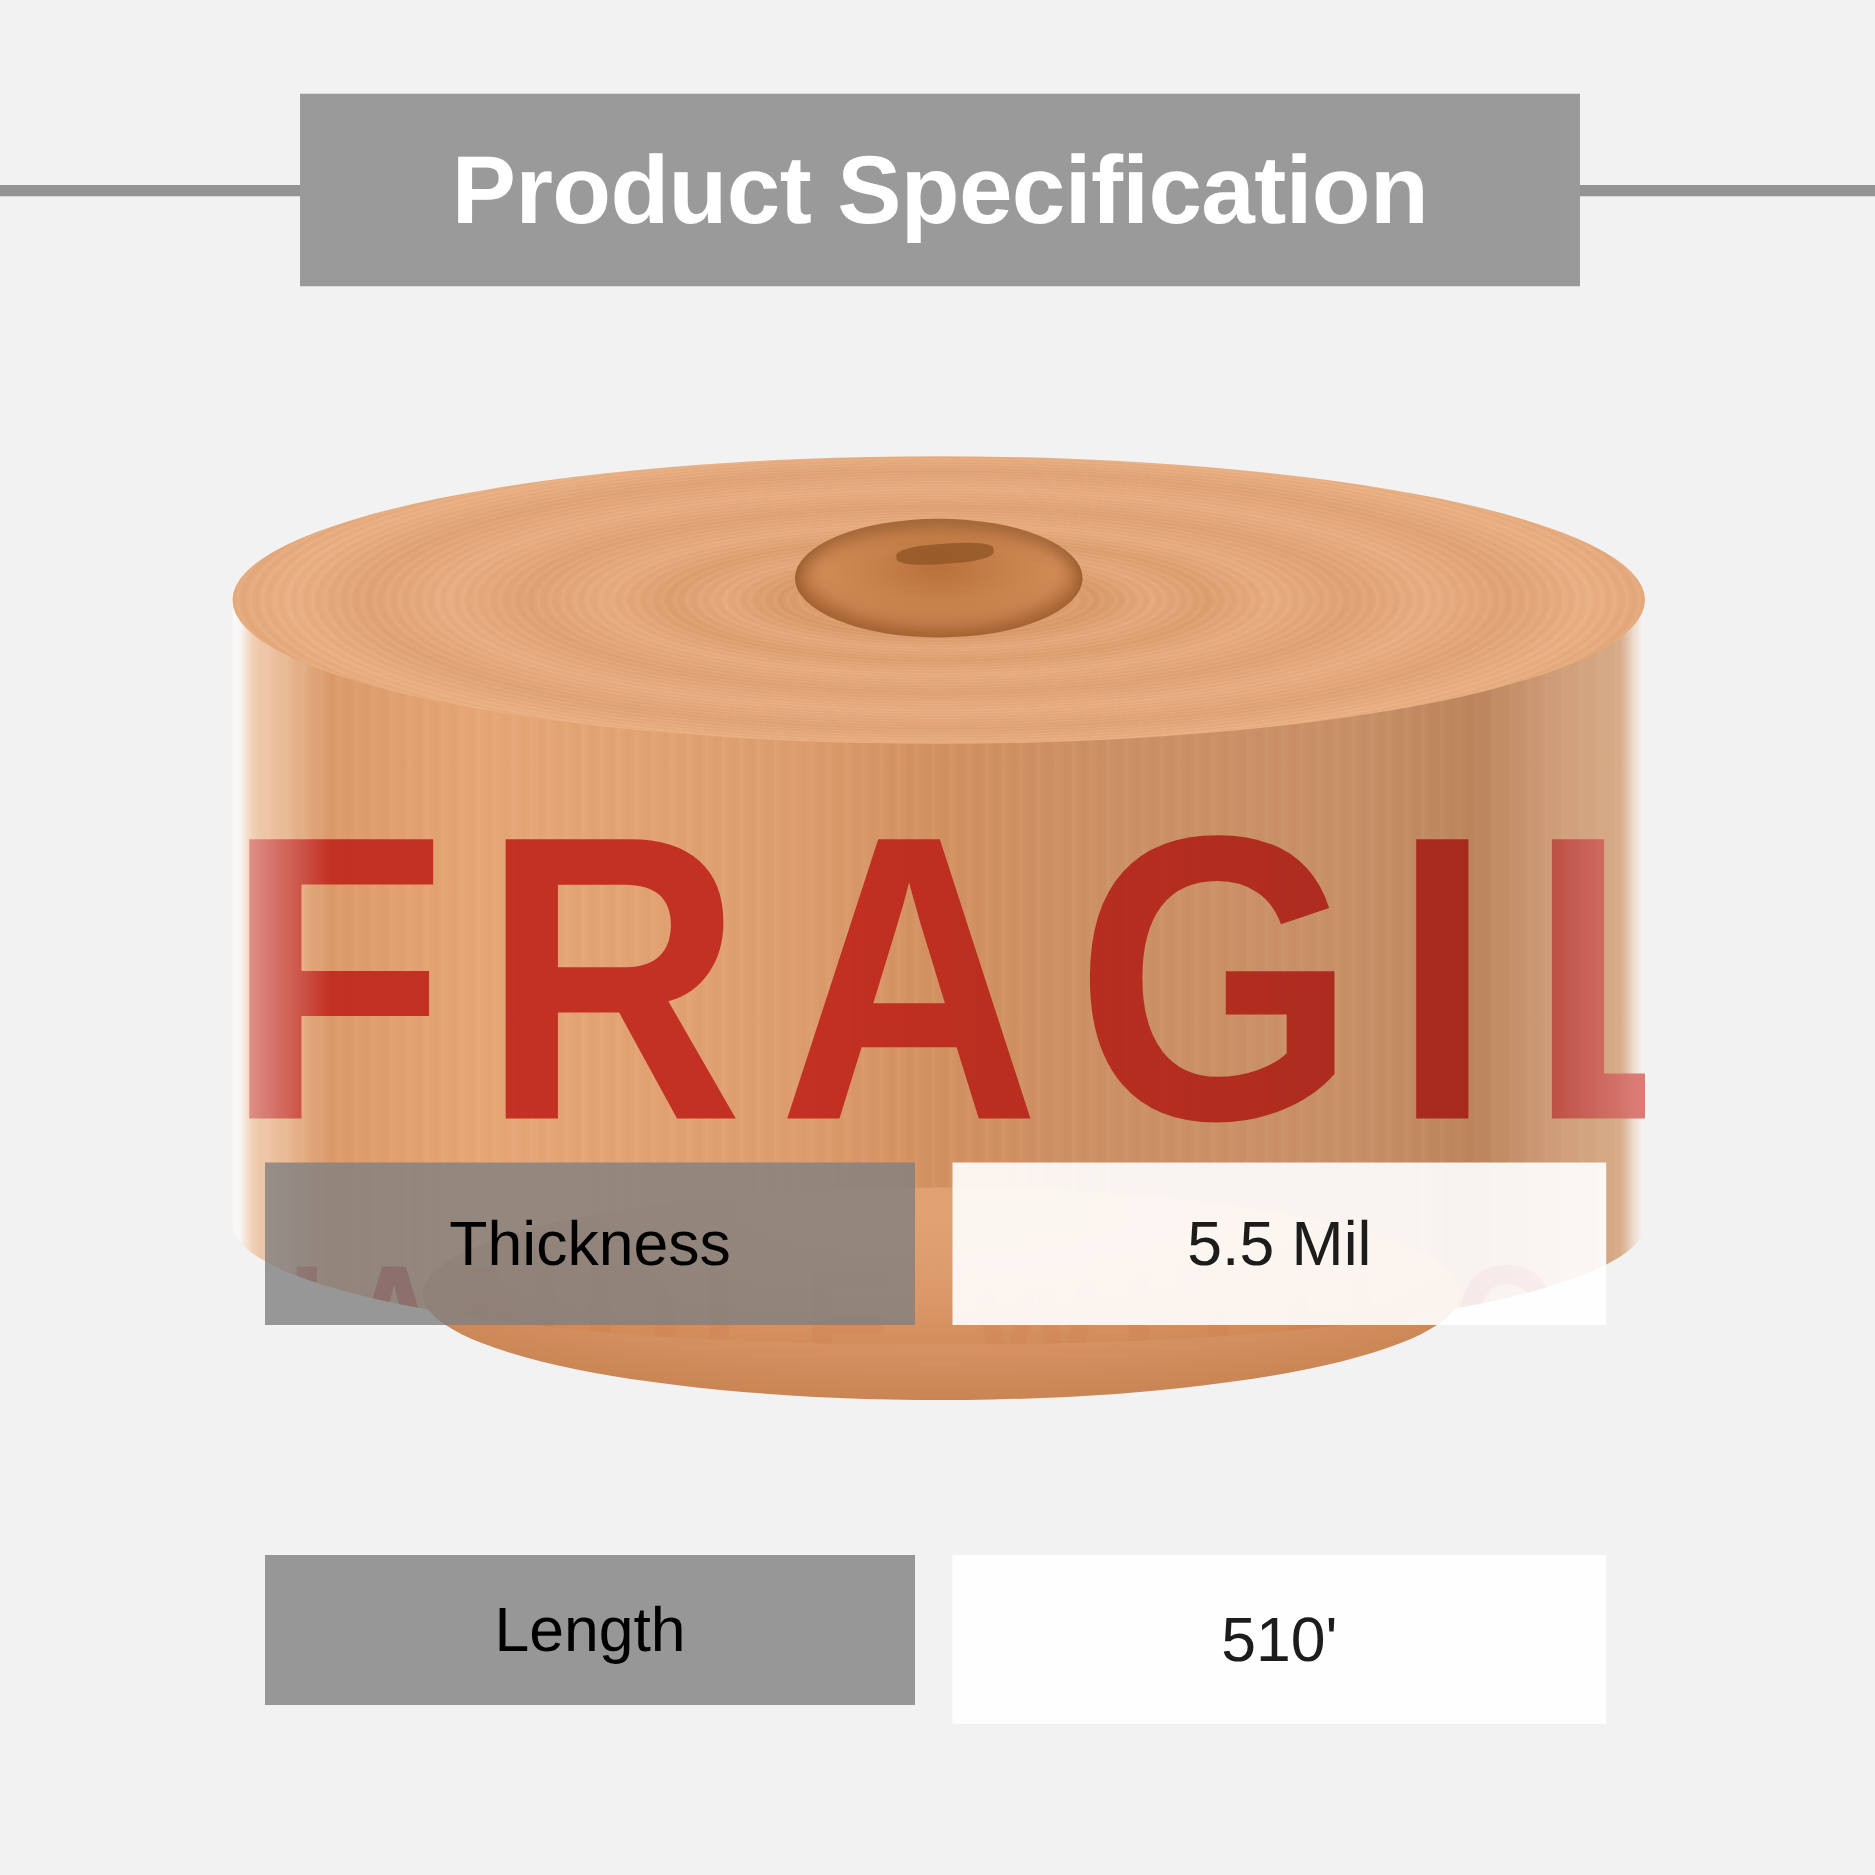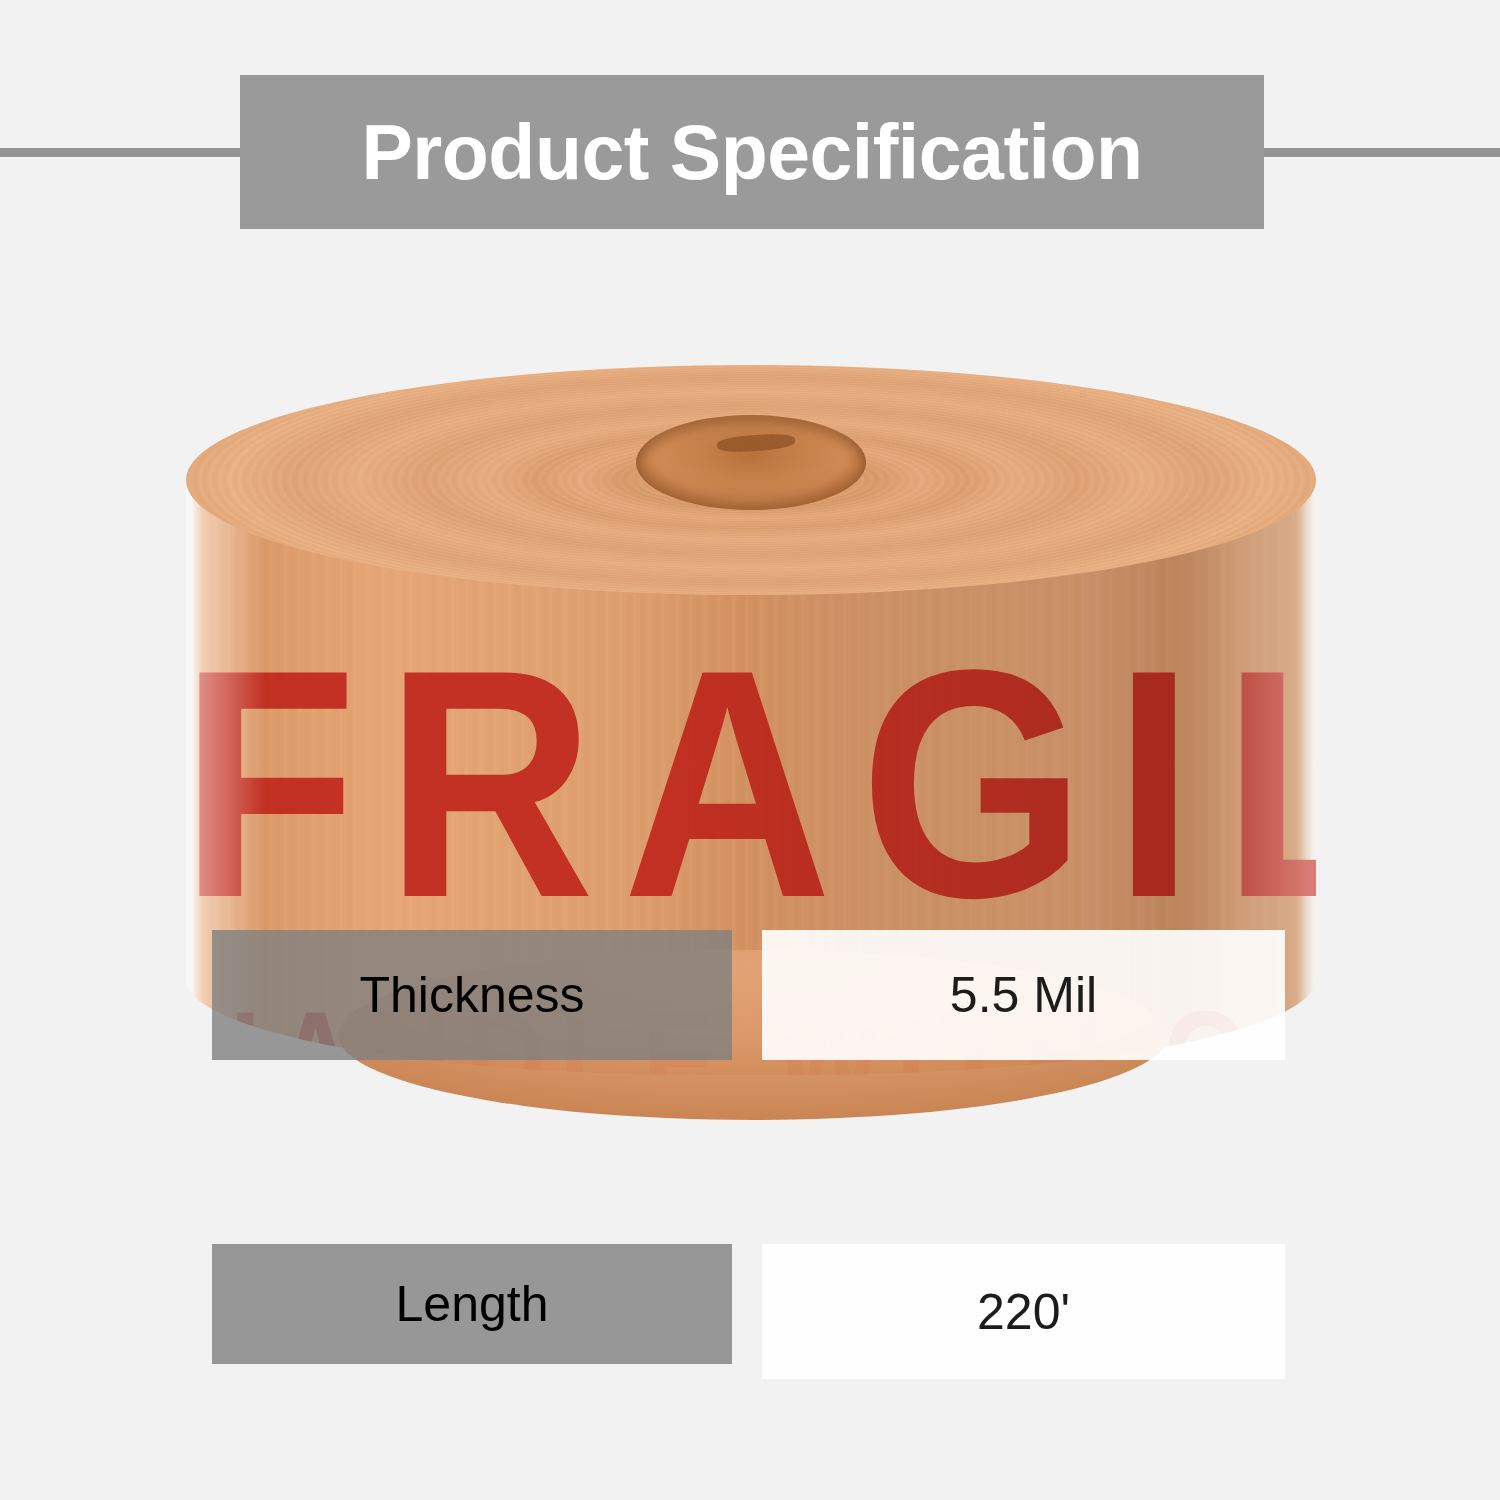--- a/index.html
+++ b/index.html
@@ -215,21 +215,21 @@
       <div class="cell-value" style="top:465px;height:130px;">
         <span class="cell-value-text">5.5 Mil</span>
       </div>
     </div>
 
     <div class="spec-row" style="top:622px;height:135px;">
       <div class="cell-label" style="top:622px;height:120px;">
         <span class="cell-label-text">Length</span>
       </div>
       <div class="cell-value" style="top:622px;height:135px;">
-        <span class="cell-value-text">220'</span>
+        <span class="cell-value-text">510'</span>
       </div>
     </div>
 
     <div class="spec-row" style="top:789px;height:133px;">
       
       
     </div>
 
     <div class="spec-row" style="top:952px;height:153px;">
       

